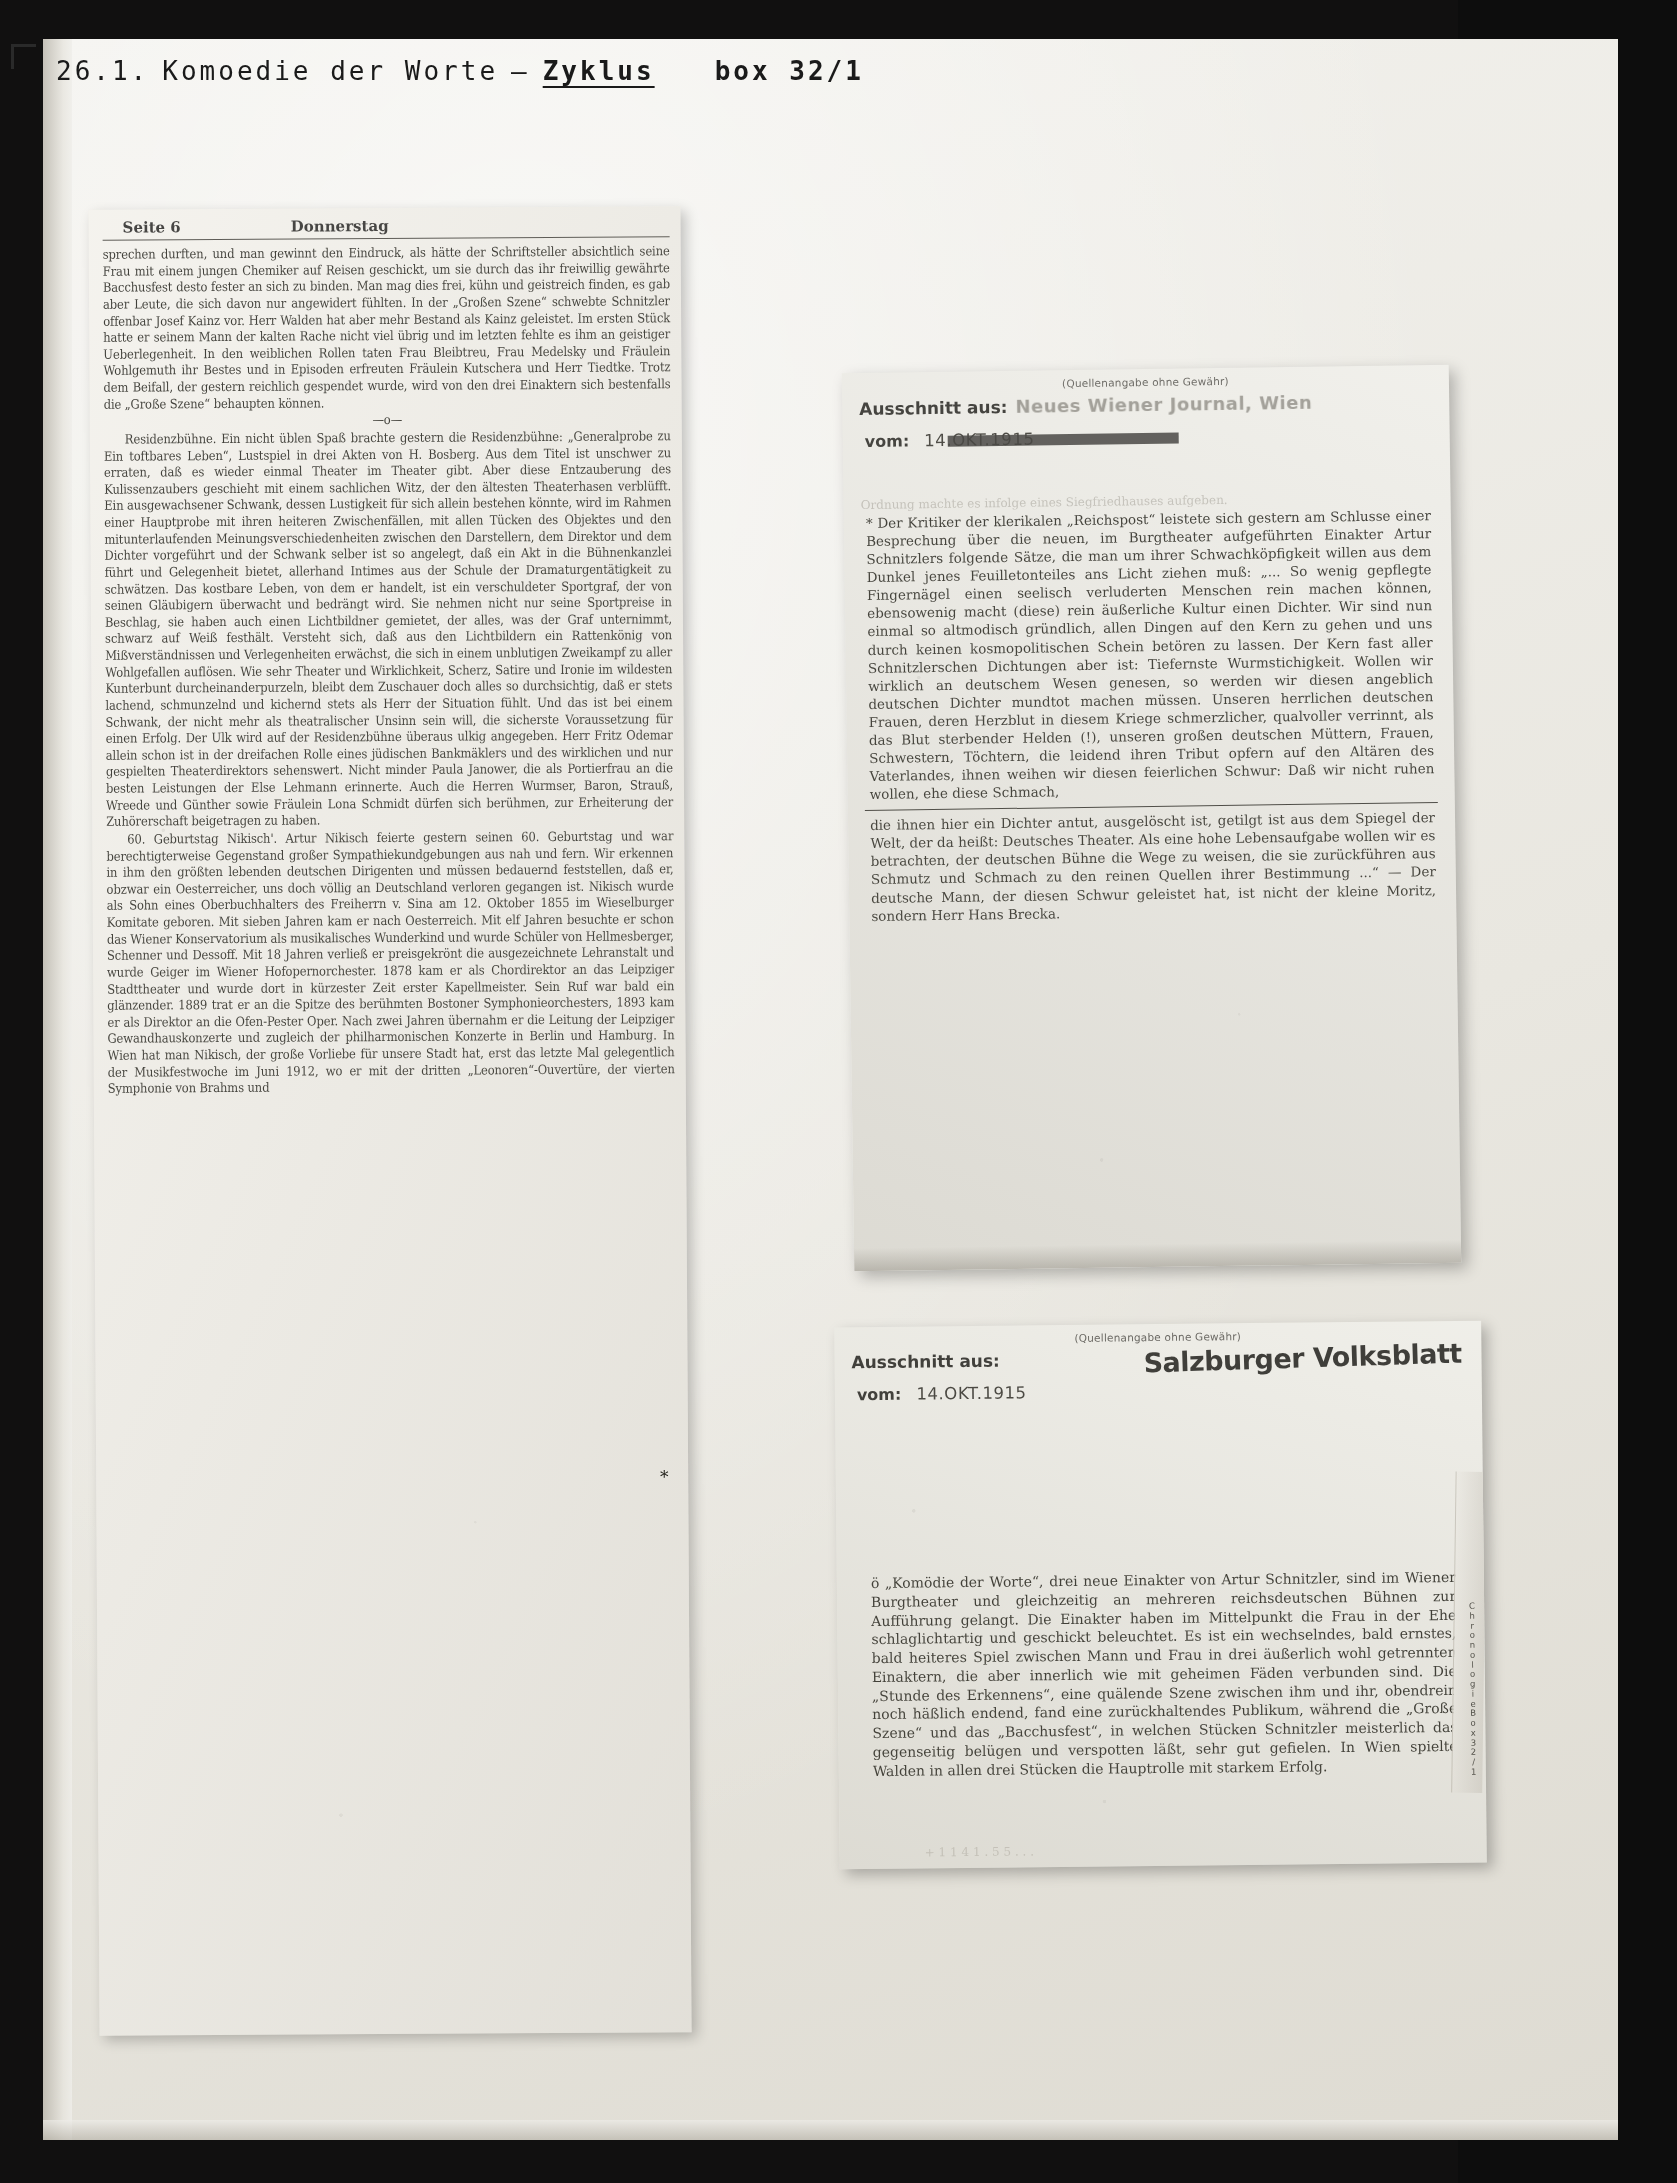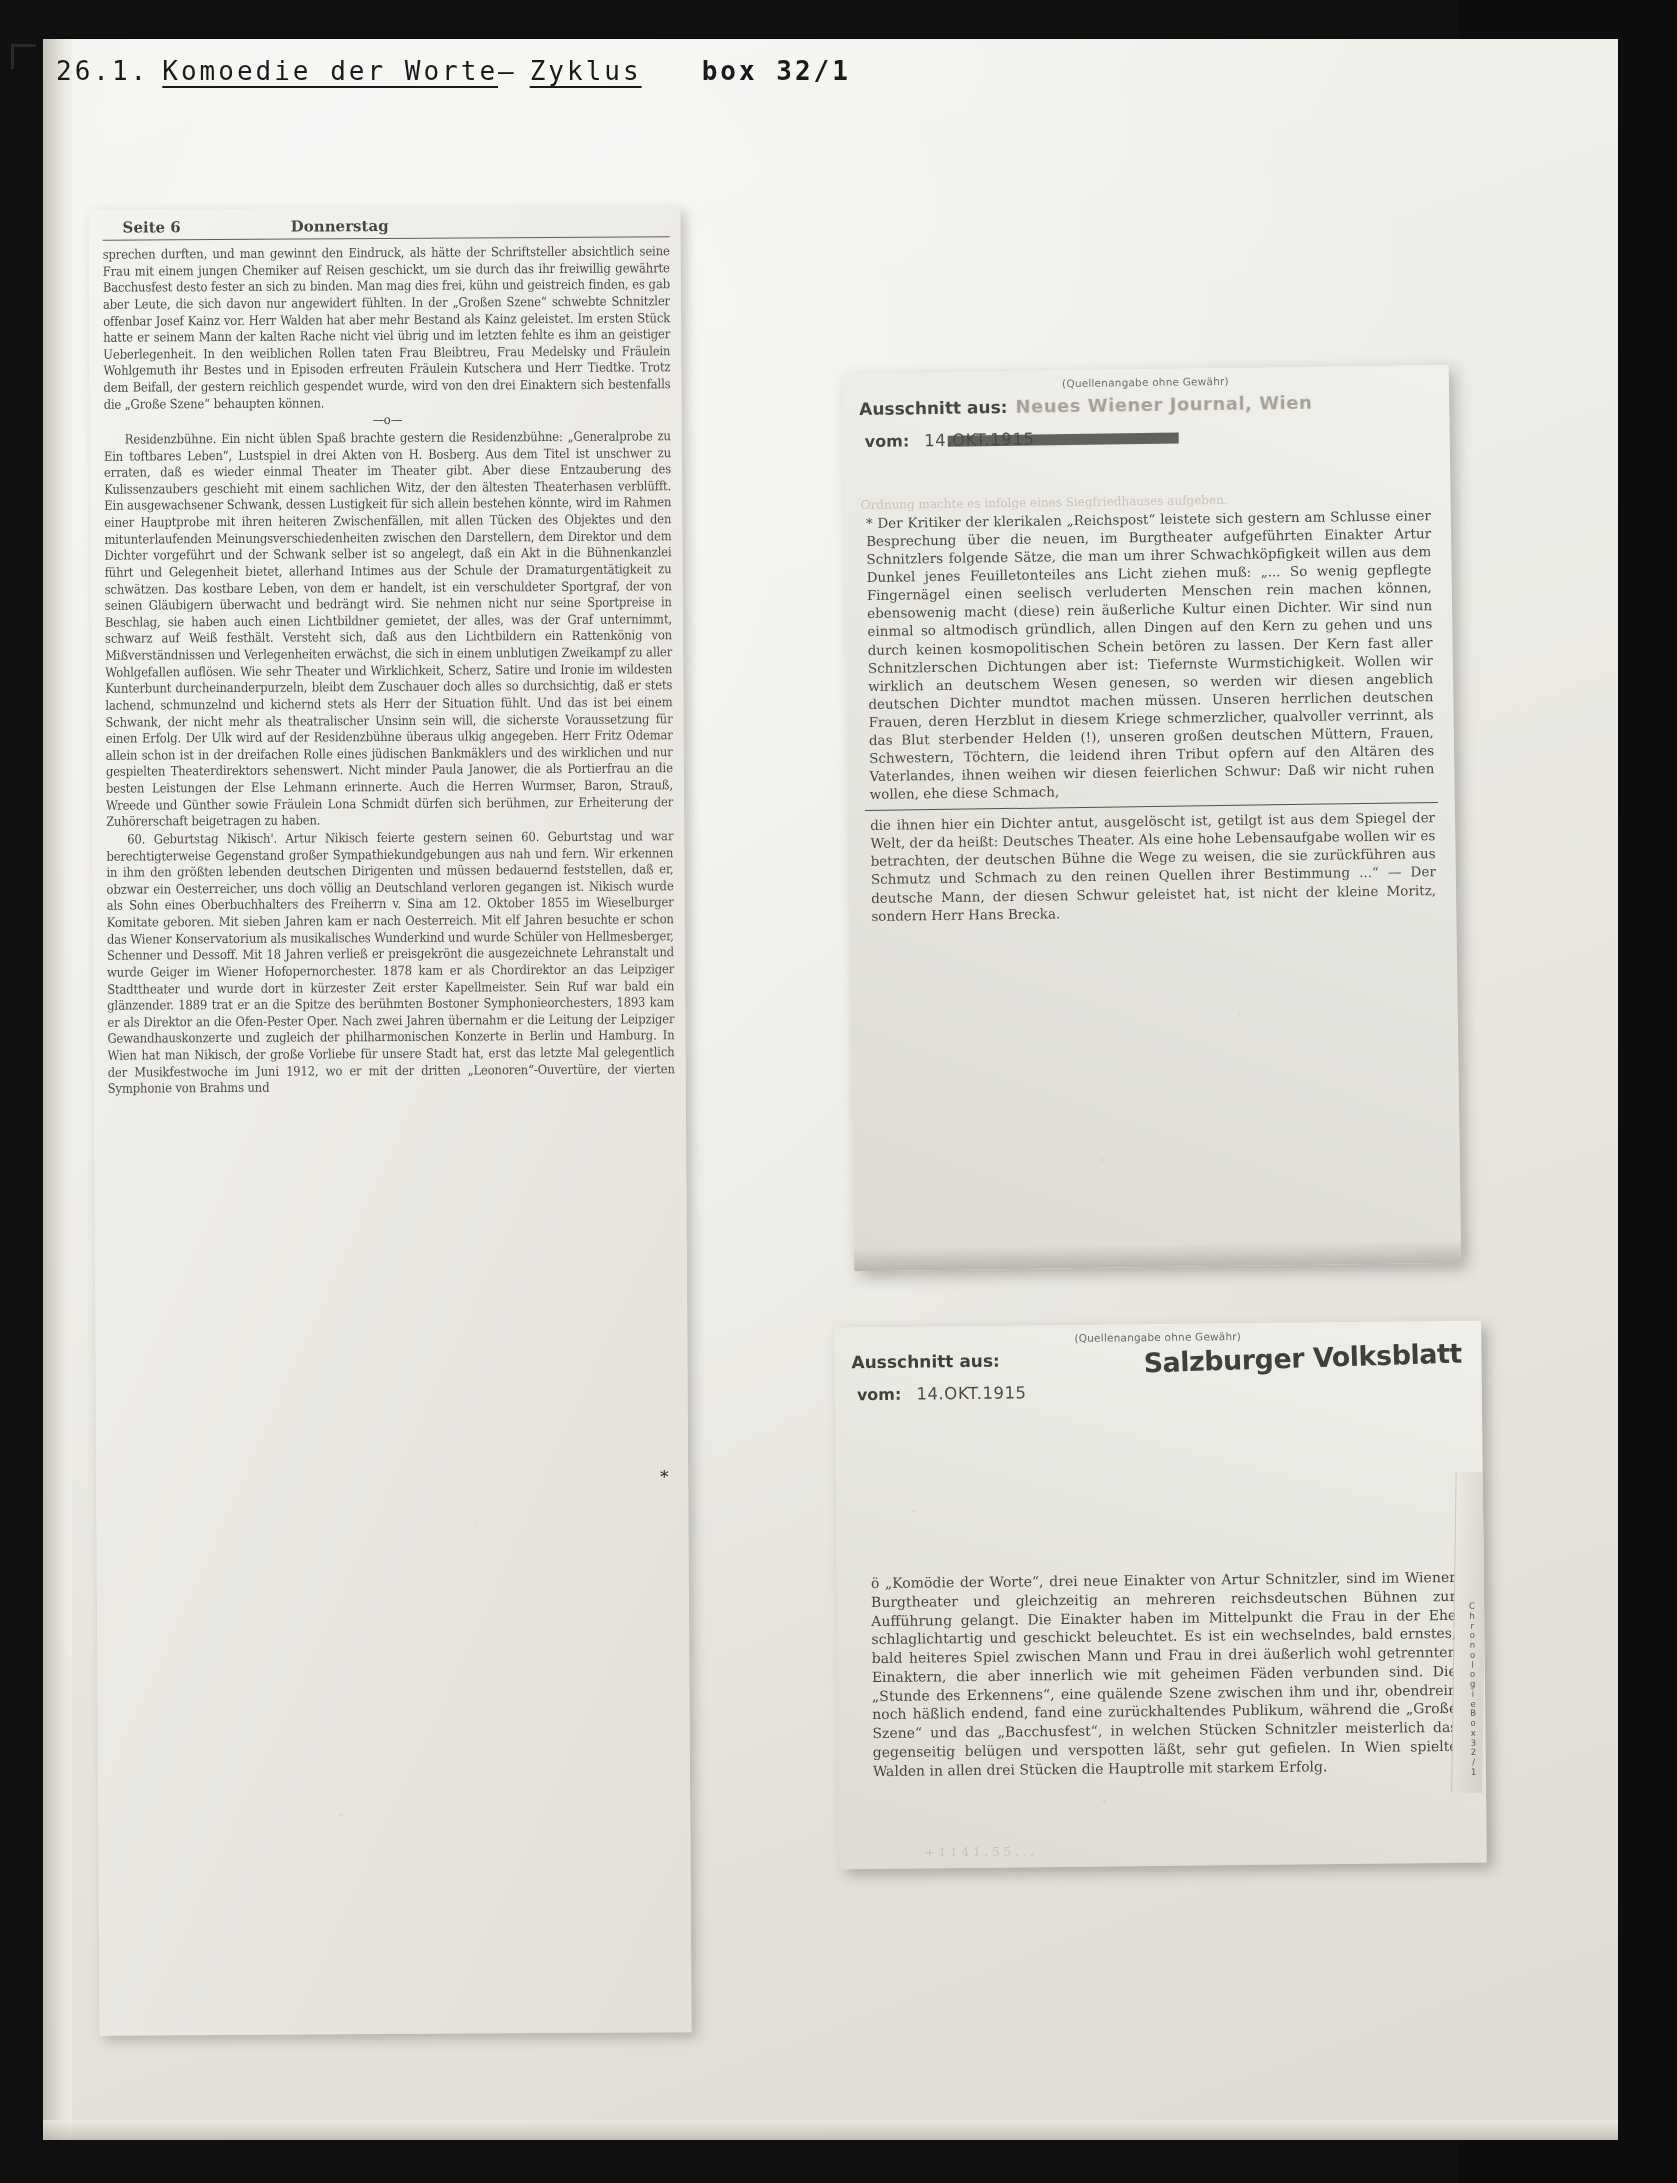--- a/index.html
+++ b/index.html
@@ -72,28 +72,29 @@
     position: absolute;
     left: 11px;
     top: 44px;
     width: 22px;
     height: 22px;
     border-left: 3px solid #2a2a2a;
     border-top: 3px solid #2a2a2a;
   }
   .hdr-num { margin-right: 13px; }
   .hdr-title {
-    text-decoration: underline;
     text-underline-offset: 6px;
+    margin-right: 13px;
   }
   .hdr-dash { margin-right: 13px; }
   .hdr-cycle {
     text-decoration: underline;
     text-underline-offset: 6px;
     margin-right: 60px;
+    font-weight: bold;
   }
   .hdr-box { letter-spacing: 3px; font-weight: bold; }
 
   
   .clip-left {
     position: absolute;
     left: 94px;
     top: 208px;
     width: 592px;
     height: 1826px;

